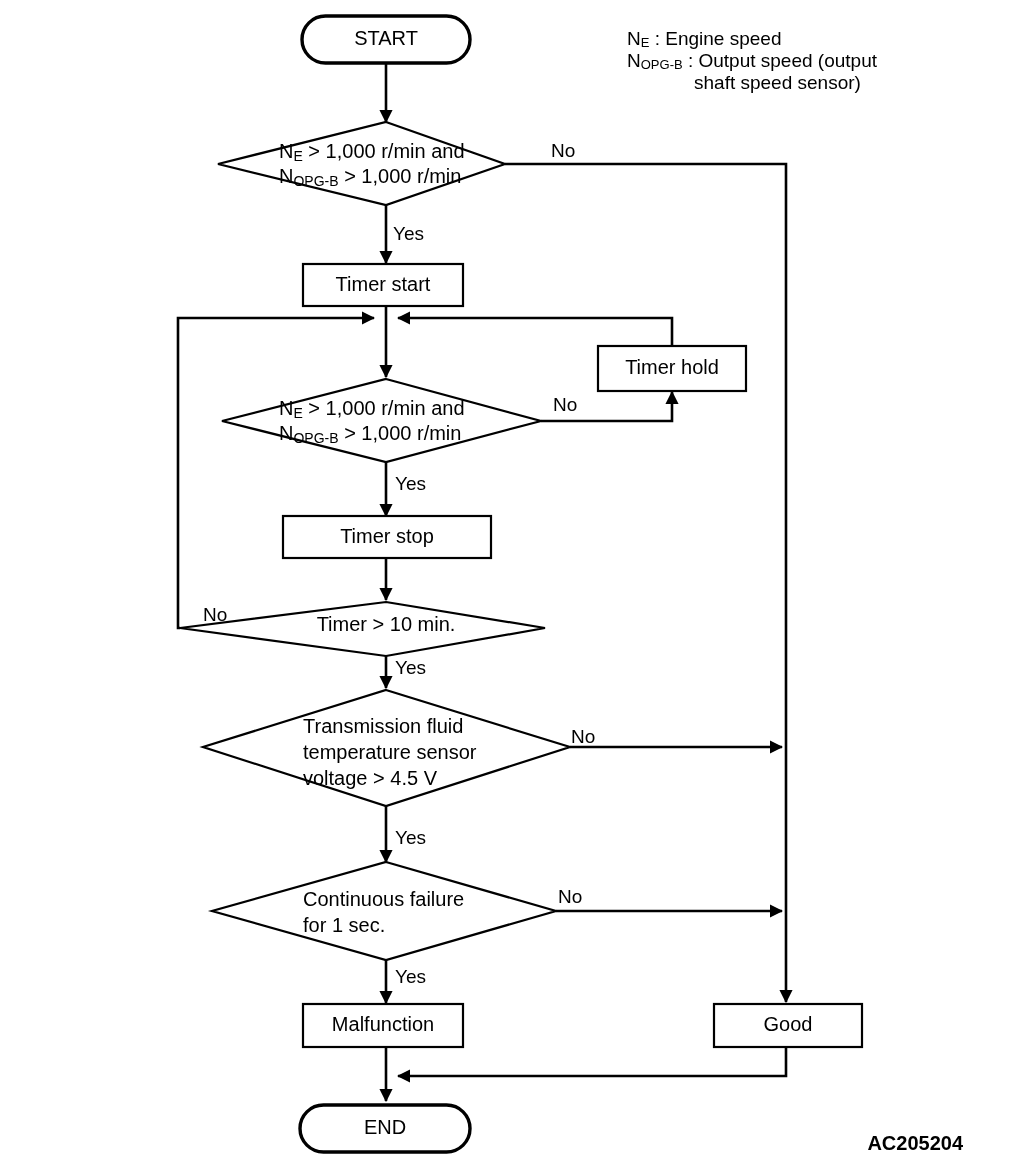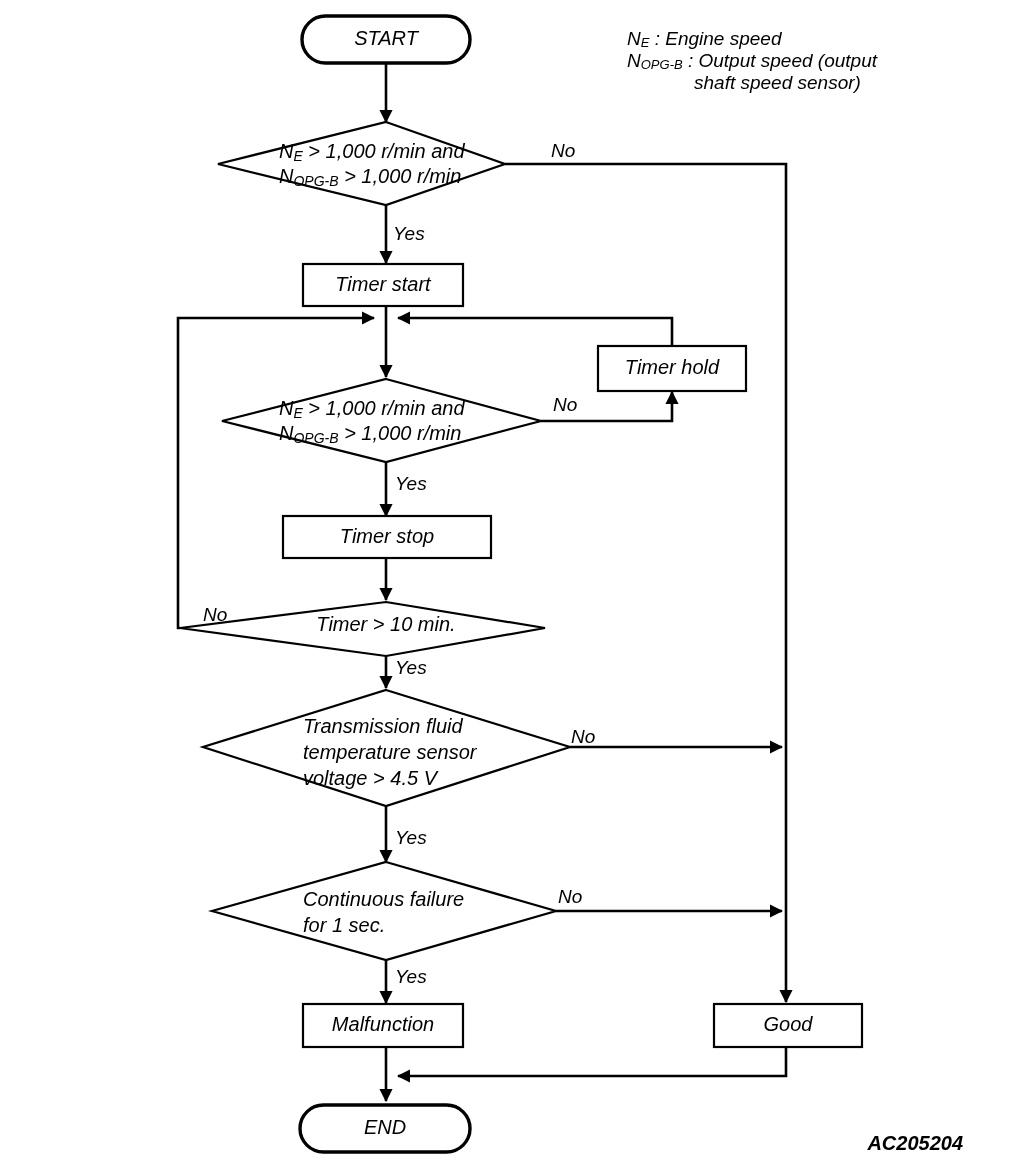--- a/index.html
+++ b/index.html
@@ -11,21 +11,20 @@
     width: 1010px;
     height: 1168px;
     font-family: "Liberation Sans", sans-serif;
     color: #000000;
     overflow: hidden;
   }
   #flow-root {
     position: relative;
     width: 1010px;
     height: 984px;
-    font-style: italic;
   }
   svg#flow-svg {
     position: absolute;
     top: 0;
     left: 0;
     width: 1010px;
     height: 1168px;
     display: block;
   }
   .shape-outline {

